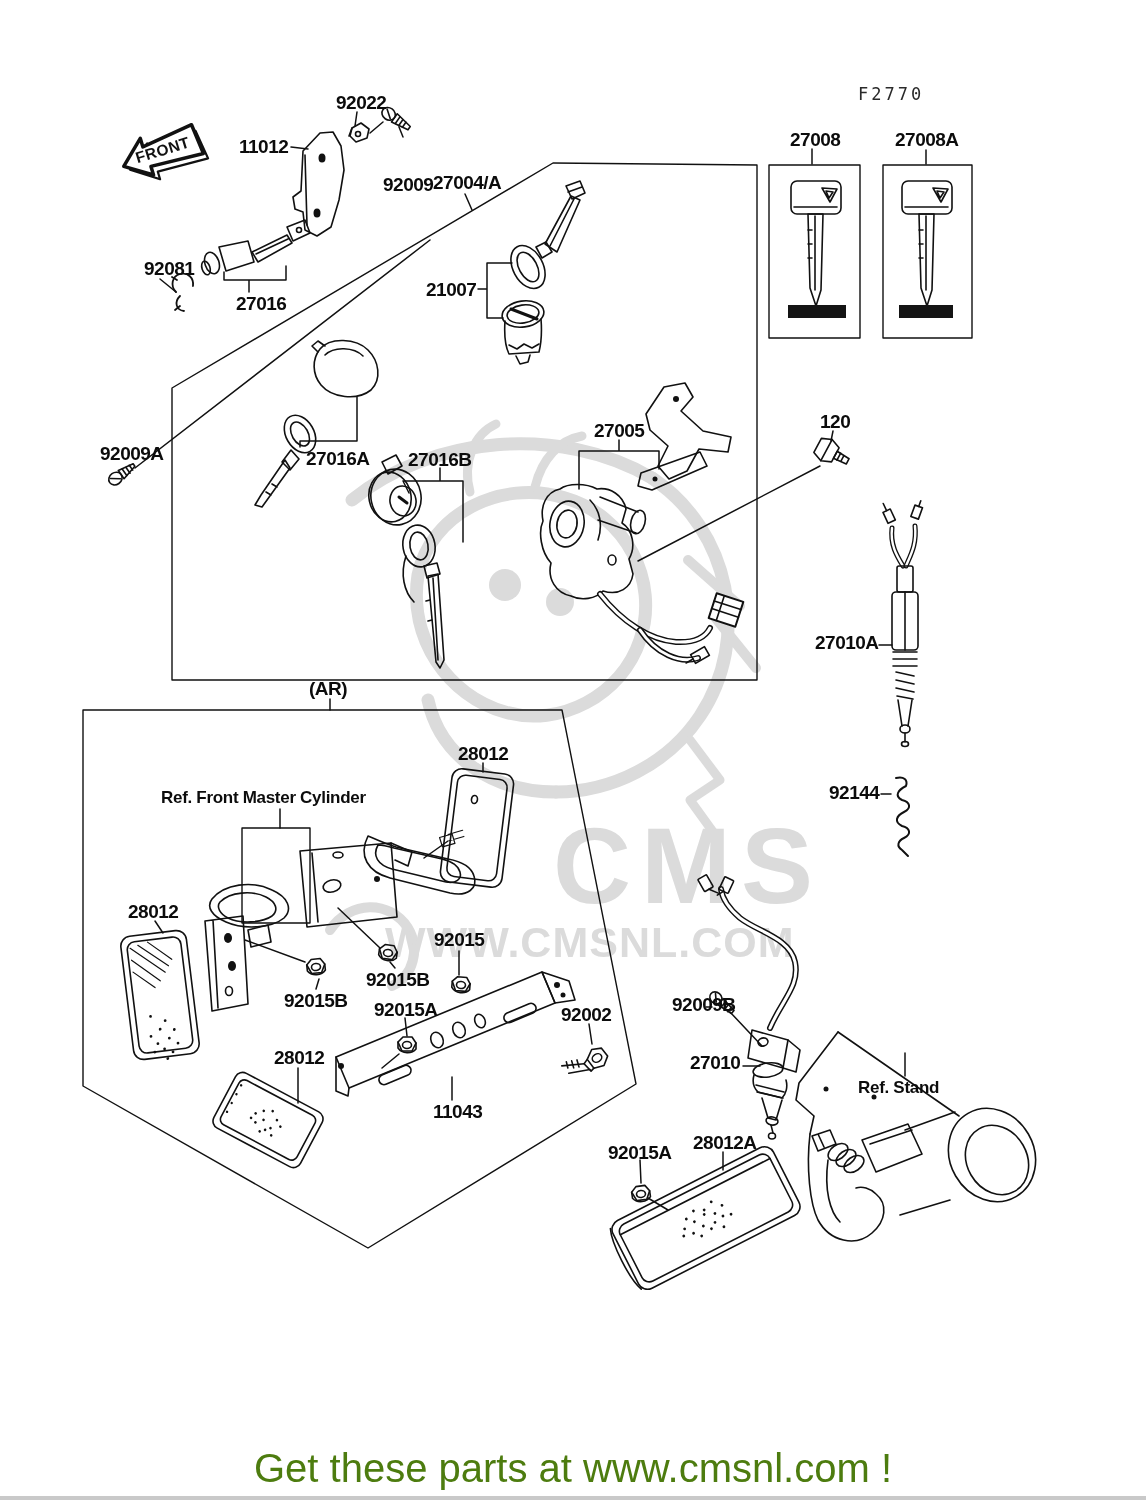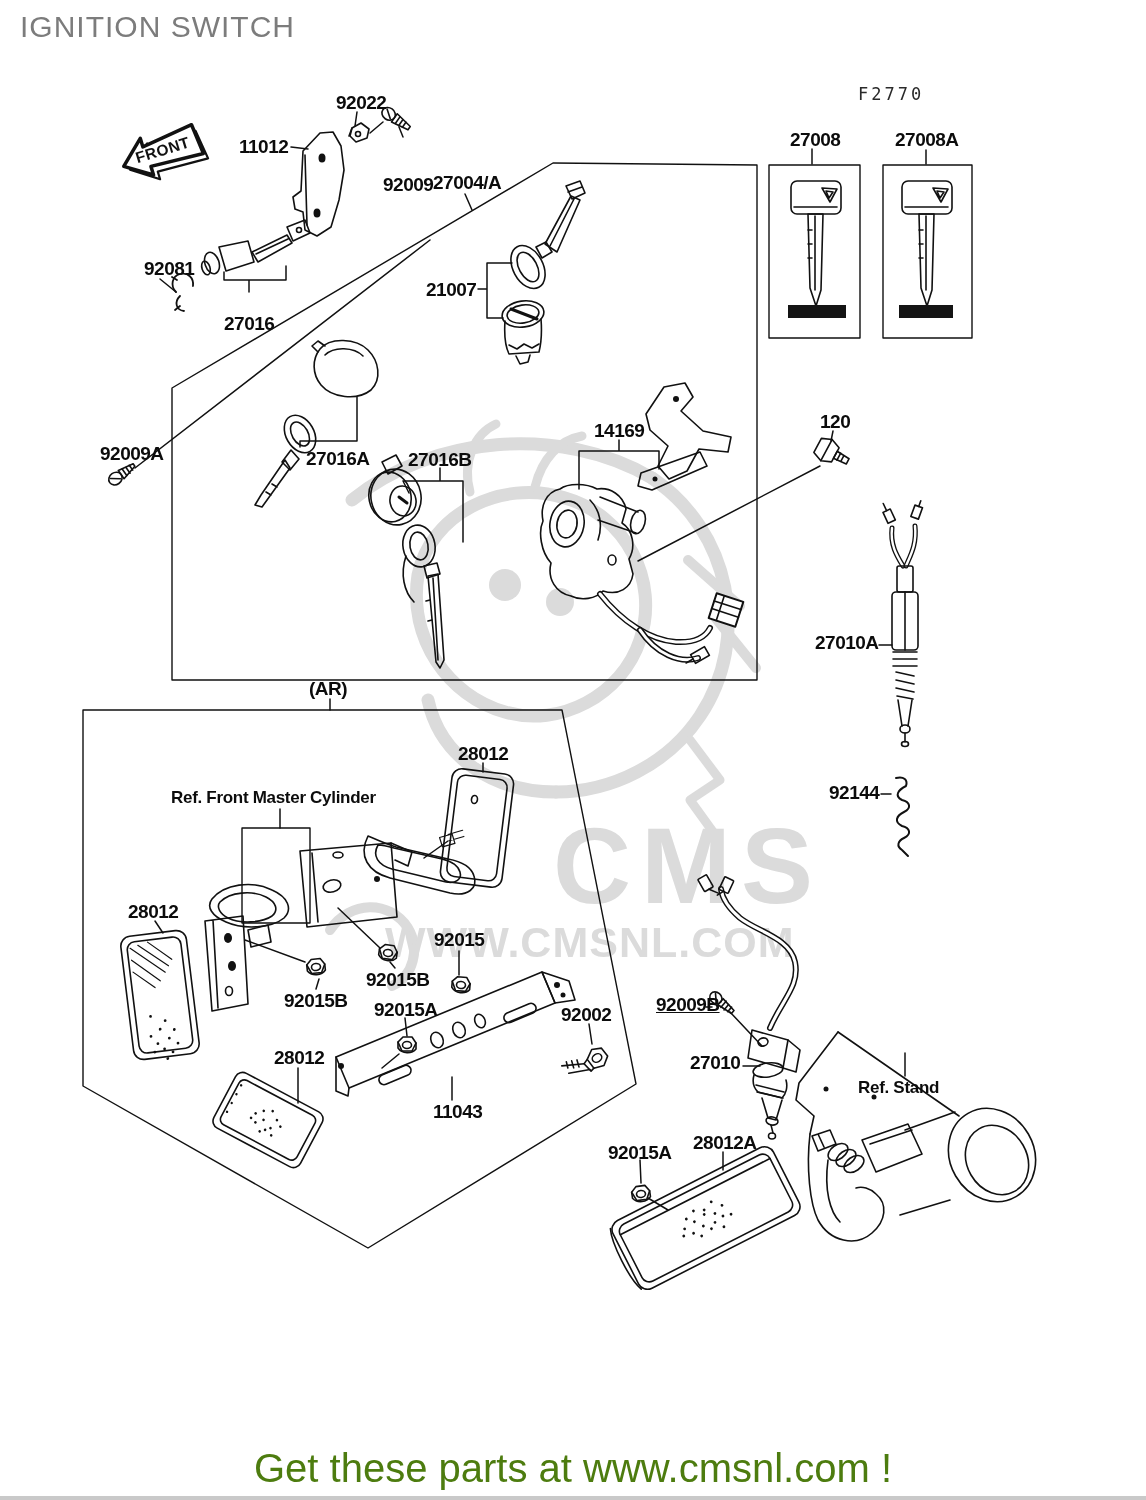--- a/index.html
+++ b/index.html
@@ -21,21 +21,20 @@
   .wm-url{font-family:"Liberation Sans",sans-serif;font-weight:bold;font-size:43px;
           letter-spacing:1px;fill:#dbdbdb;}
   .front-txt{font-family:"Liberation Sans",sans-serif;font-weight:bold;font-size:15.5px;
              letter-spacing:0.5px;fill:#111;}
 </style>
 </head>
 <body>
 
 <div class="page">
 
-  <div class="title">IGNITION SWITCH</div>
 
   <svg class="canvas" width="1146" height="1500" viewBox="0 0 1146 1500" stroke="#111" fill="none" stroke-width="1.6" stroke-linecap="round" stroke-linejoin="round">
 
     <g stroke="#dbdbdb" stroke-width="13">
       <path d="M418,575 C430,515 500,478 565,498 C625,515 660,580 640,640 C622,695 560,728 505,712 C448,696 408,638 418,575 Z"></path>
       <path d="M352,500 C430,436 560,424 652,478"></path>
       <path d="M652,478 C730,530 752,638 700,716 C668,764 612,792 556,792"></path>
       <path d="M556,792 C492,792 440,756 428,700"></path>
       <path d="M688,560 L740,606 L714,616 L756,668" stroke-width="10"></path>
       <path d="M690,740 L720,780 L690,800 L716,836" stroke-width="9"></path>
@@ -452,40 +451,40 @@
   <div class="fiche" style="left:858px;top:84px;">F2770</div>
 
   <div class="plabel" style="left:336px;top:92px;text-align:center;">92022</div>
   <div class="plabel" style="left:383px;top:138px;margin-top:36px;">92009</div>
   <div class="plabel" style="left:239px;top:136px;">11012</div>
   <div class="plabel" style="left:433px;top:172px;">27004/A</div>
   <div class="plabel" style="left:790px;top:129px;">27008</div>
   <div class="plabel" style="left:895px;top:129px;">27008A</div>
   <div class="plabel" style="left:426px;top:279px;">21007</div>
   <div class="plabel" style="left:136px;top:258px;margin-left:8px;">92081</div>
-  <div class="plabel" style="left:224px;top:293px;margin-top:20px;">27016</div>
+  <div class="plabel" style="left:236px;top:293px;">27016</div>
   <div class="plabel" style="left:100px;top:443px;">92009A</div>
   <div class="plabel" style="left:298px;top:448px;padding-left:8px;">27016A</div>
   <div class="plabel" style="left:408px;top:449px;">27016B</div>
-  <div class="plabel" style="left:594px;top:420px;">14169</div>
+  <div class="plabel" style="left:594px;top:420px;">27005</div>
   <div class="plabel" style="left:820px;top:411px;">120</div>
   <div class="plabel" style="left:815px;top:632px;">27010A</div>
   <div class="plabel" style="left:829px;top:782px;">92144</div>
   <div class="plabel" style="left:309px;top:678px;">(AR)</div>
   <div class="plabel" style="left:458px;top:743px;">28012</div>
-  <div class="plabel refl" style="left:161px;top:788px;margin-left:10px;">Ref. Front Master Cylinder</div>
+  <div class="plabel refl" style="left:161px;top:788px;">Ref. Front Master Cylinder</div>
   <div class="plabel" style="left:128px;top:901px;">28012</div>
   <div class="plabel" style="left:434px;top:929px;">92015</div>
   <div class="plabel" style="left:366px;top:969px;">92015B</div>
   <div class="plabel" style="left:284px;top:990px;">92015B</div>
   <div class="plabel" style="left:374px;top:999px;">92015A</div>
   <div class="plabel" style="left:561px;top:1004px;">92002</div>
   <div class="plabel" style="left:274px;top:1047px;">28012</div>
   <div class="plabel" style="left:433px;top:1101px;">11043</div>
-  <div class="plabel" style="left:656px;top:994px;text-decoration:underline;">92009B</div>
+  <div class="plabel" style="left:672px;top:994px;">92009B</div>
   <div class="plabel" style="left:690px;top:1052px;">27010</div>
   <div class="plabel refl" style="left:858px;top:1030px;margin-top:48px;">Ref. Stand</div>
   <div class="plabel" style="left:608px;top:1142px;">92015A</div>
   <div class="plabel" style="left:693px;top:1132px;">28012A</div>
 
   <div class="footer">Get these parts at www.cmsnl.com !</div>
   <div class="bottom-bar"></div>
 </div>
 
 </body></html>

